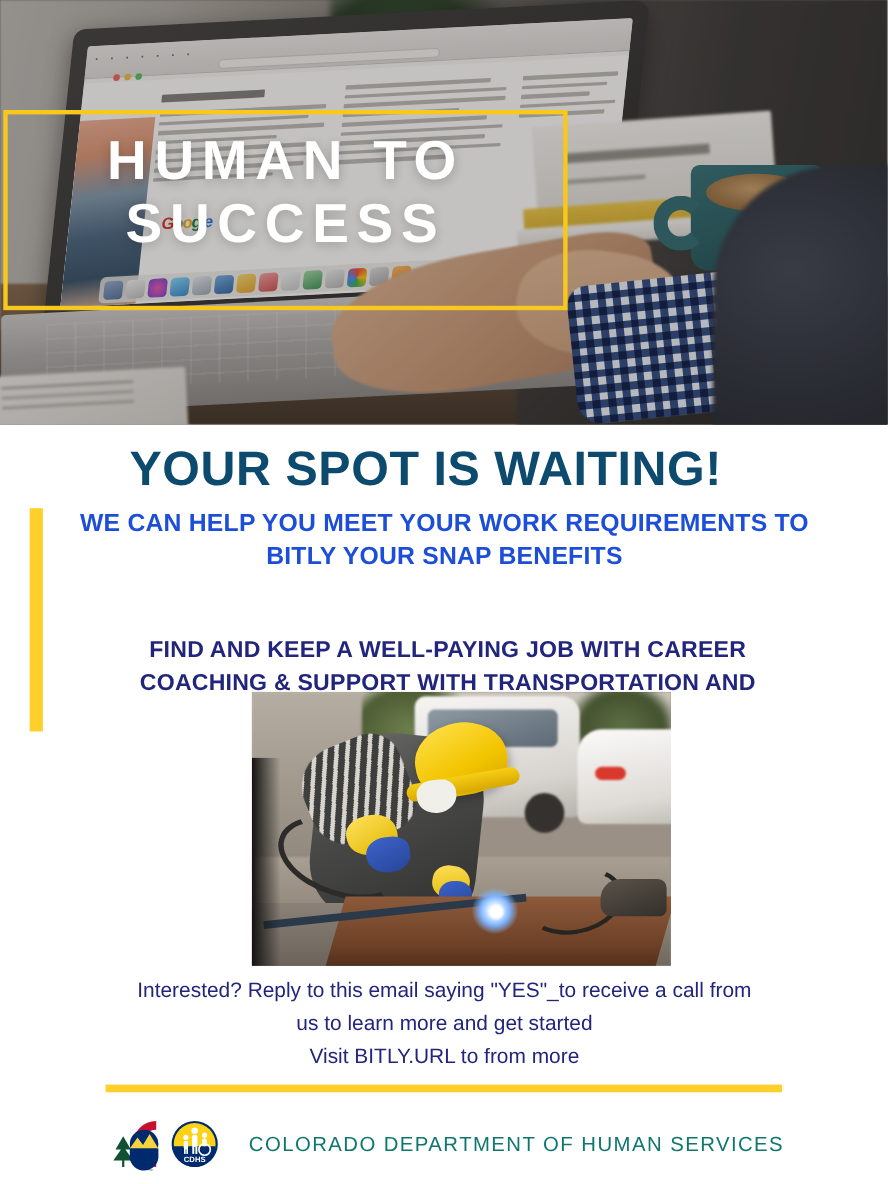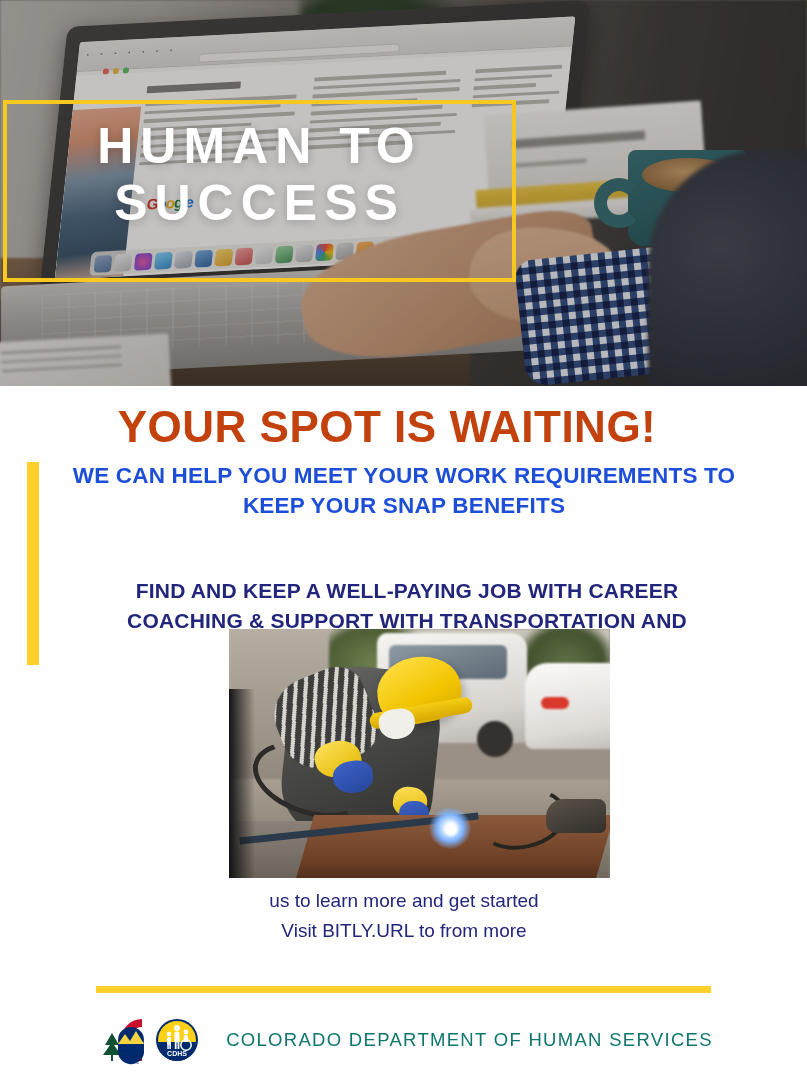--- a/index.html
+++ b/index.html
@@ -170,21 +170,21 @@
   }
 
   
   .sidebar-accent{
     position:absolute; left:27px; top:462px; width:12px; height:203px;
     background:#ffd02b;
   }
 
   .headline{
     position:absolute; left:0; top:402px; width:774px; text-align:center;
-    color:#c2410c; font-weight:bold; font-size:44px; letter-spacing:.5px;
+    color:#0c4a6e; font-weight:bold; font-size:44px; letter-spacing:.5px;
   }
 
   .subhead{
     position:absolute; left:48px; top:461px; width:712px; text-align:center;
     color:#1d4ed8; font-weight:bold; font-size:22.5px; line-height:30px;
     letter-spacing:.2px;
   }
 
   .subhead2{
     position:absolute; left:62px; top:545px; width:690px; text-align:center;
@@ -386,21 +386,21 @@
     <div>SUCCESS</div>
   </div>
 </div>
 
 <div class="sidebar-accent"></div>
 
 <div class="headline">YOUR SPOT IS WAITING!</div>
 
 <div class="subhead">
   <div>WE CAN HELP YOU MEET YOUR WORK REQUIREMENTS TO</div>
-  <div>KEEP YOUR SNAP BENEFITS</div>
+  <div>BITLY YOUR SNAP BENEFITS</div>
 </div>
 
 <div class="subhead2">
   <div>FIND AND KEEP A WELL-PAYING JOB WITH CAREER</div>
   <div>COACHING &amp; SUPPORT WITH TRANSPORTATION AND</div>
 </div>
 
 <div class="work-photo">
   <div class="wp-sky"></div>
   <div class="wp-tree"></div>
@@ -428,20 +428,21 @@
   <div class="wp-plate"></div>
   <div class="wp-bar"></div>
   <div class="wp-cable2"></div>
   <div class="wp-spark"></div>
   <div class="wp-spark2"></div>
   <div class="wp-dark-left"></div>
   <div class="wp-boot"></div>
 </div>
 
 <div class="cta">
+  <div>Interested? Reply to this email saying "YES"_to receive a call from</div>
   <div>us to learn more and get started</div>
   <div>Visit BITLY.URL to from more</div>
 </div>
 
 <div class="footer-rule"></div>
 
 <div class="footer">
   <div class="logo-lockup">
     <svg width="108" height="54" viewBox="0 0 108 54">
       <rect x="0" y="0" width="108" height="54" fill="#ffffff"></rect>

